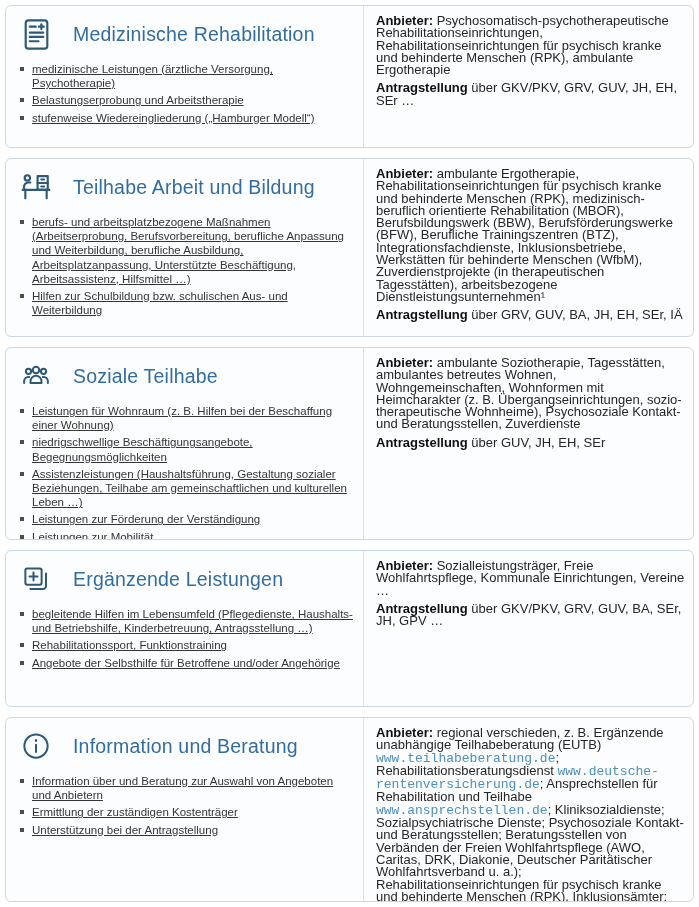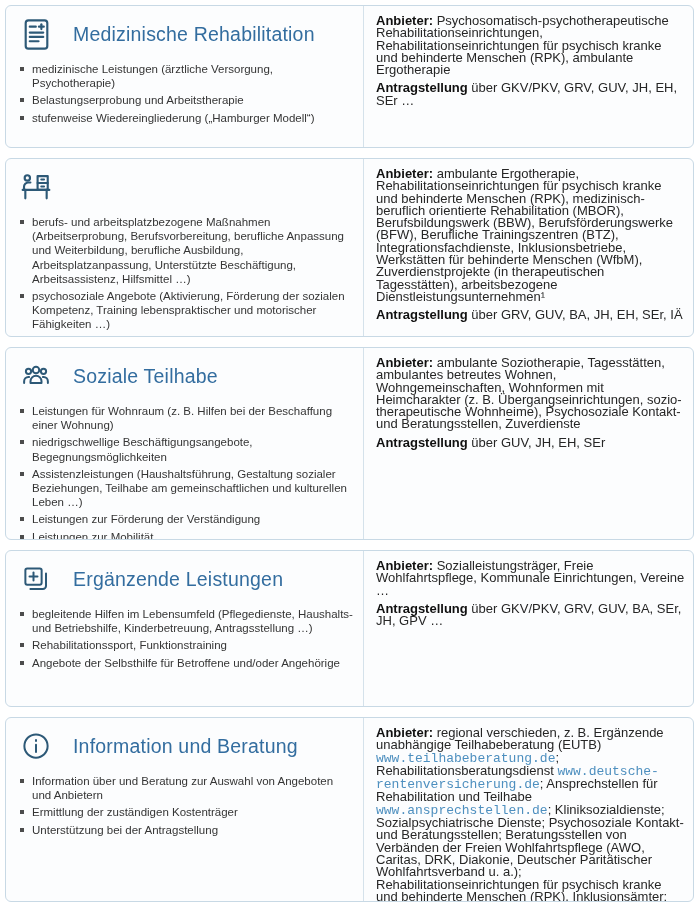--- a/index.html
+++ b/index.html
@@ -17,21 +17,21 @@
   .left{box-sizing:border-box;width:357px;flex:0 0 357px;padding:7px 8px 6px 12px;}
   .right{box-sizing:border-box;flex:1 1 auto;border-left:1px solid #d5e2eb;padding:9px 8px 5px 12px;}
   .head{display:flex;align-items:center;height:42px;}
   .icon{flex:0 0 32px;width:32px;margin-left:2px;display:flex;align-items:center;justify-content:center;}
   .icon svg{display:block;}
   h2.title{
     margin:0 0 0 21px;font-size:19.5px;font-weight:400;letter-spacing:.2px;
     color:#336d9f;white-space:nowrap;
   }
   ul.bullets{list-style:none;margin:7px 0 0 0;padding:0;font-size:11.5px;line-height:14.2px;color:#353535;}
-  ul.bullets li{position:relative;padding-left:14px;margin-bottom:3px;}
+  ul.bullets li{position:relative;padding-left:14px;margin-bottom:3px;text-decoration:underline;}
   ul.bullets li::before{
     content:"";position:absolute;left:2px;top:5px;width:4px;height:4px;background:#4c4c4c;
   }
   .rp{margin:0 0 6px 0;font-size:13px;line-height:12.3px;color:#262626;}
   .rp b{color:#101010;}
   a.link{color:#4d8fbf;text-decoration:none;cursor:pointer;font-family:Liberation Mono, monospace;}
   .stroke-ic{stroke:#2d5977;fill:none;stroke-width:1.6;stroke-linecap:round;stroke-linejoin:round;}
 </style>
 </head>
 <body>
@@ -81,24 +81,24 @@
               <line x1="2" y1="14.2" x2="22" y2="14.2"></line>
               <line x1="4" y1="14.2" x2="4" y2="20.5"></line>
               <line x1="20" y1="14.2" x2="20" y2="20.5"></line>
               <rect x="13.2" y="3.8" width="7.6" height="10.4"></rect>
               <line x1="13.2" y1="9" x2="20.8" y2="9"></line>
               <line x1="16" y1="6.4" x2="18" y2="6.4"></line>
               <line x1="16" y1="11.6" x2="18" y2="11.6"></line>
             </g>
           </svg>
         </span>
+        <h2 class="title">Teilhabe Arbeit und Bildung</h2>
       </div>
       <ul class="bullets">
         <li>berufs- und arbeitsplatzbezogene Maßnahmen (Arbeitserprobung, Berufsvorbereitung, berufliche Anpassung und Weiterbildung, berufliche Ausbildung, Arbeitsplatzanpassung, Unterstützte Beschäftigung, Arbeitsassistenz, Hilfsmittel …)</li>
-        <li>psychosoziale Angebote (Aktivierung, Förderung der sozialen Kompetenz, Training lebenspraktischer und motorischer Fähigkeiten …)</li>
         <li>Hilfen zur Schulbildung bzw. schulischen Aus- und Weiterbildung</li>
       </ul>
     </div>
     <div class="right">
       <p class="rp"><b>Anbieter:</b>
         <span>ambulante Ergotherapie, Rehabilitationseinrichtungen für psychisch kranke und behinderte Menschen (RPK), medizinisch-beruflich orientierte Rehabilitation (MBOR), Berufsbildungswerk (BBW), Berufsförderungswerke (BFW), Berufliche Trainingszentren (BTZ), Integrationsfachdienste, Inklusionsbetriebe, Werkstätten für behinderte Menschen (WfbM), Zuverdienstprojekte (in therapeutischen Tagesstätten), arbeitsbezogene Dienstleistungsunternehmen¹</span></p>
       <p class="rp"><b>Antragstellung</b>
         <span>über GRV, GUV, BA, JH, EH, SEr, IÄ</span></p>
     </div>
   </section>

